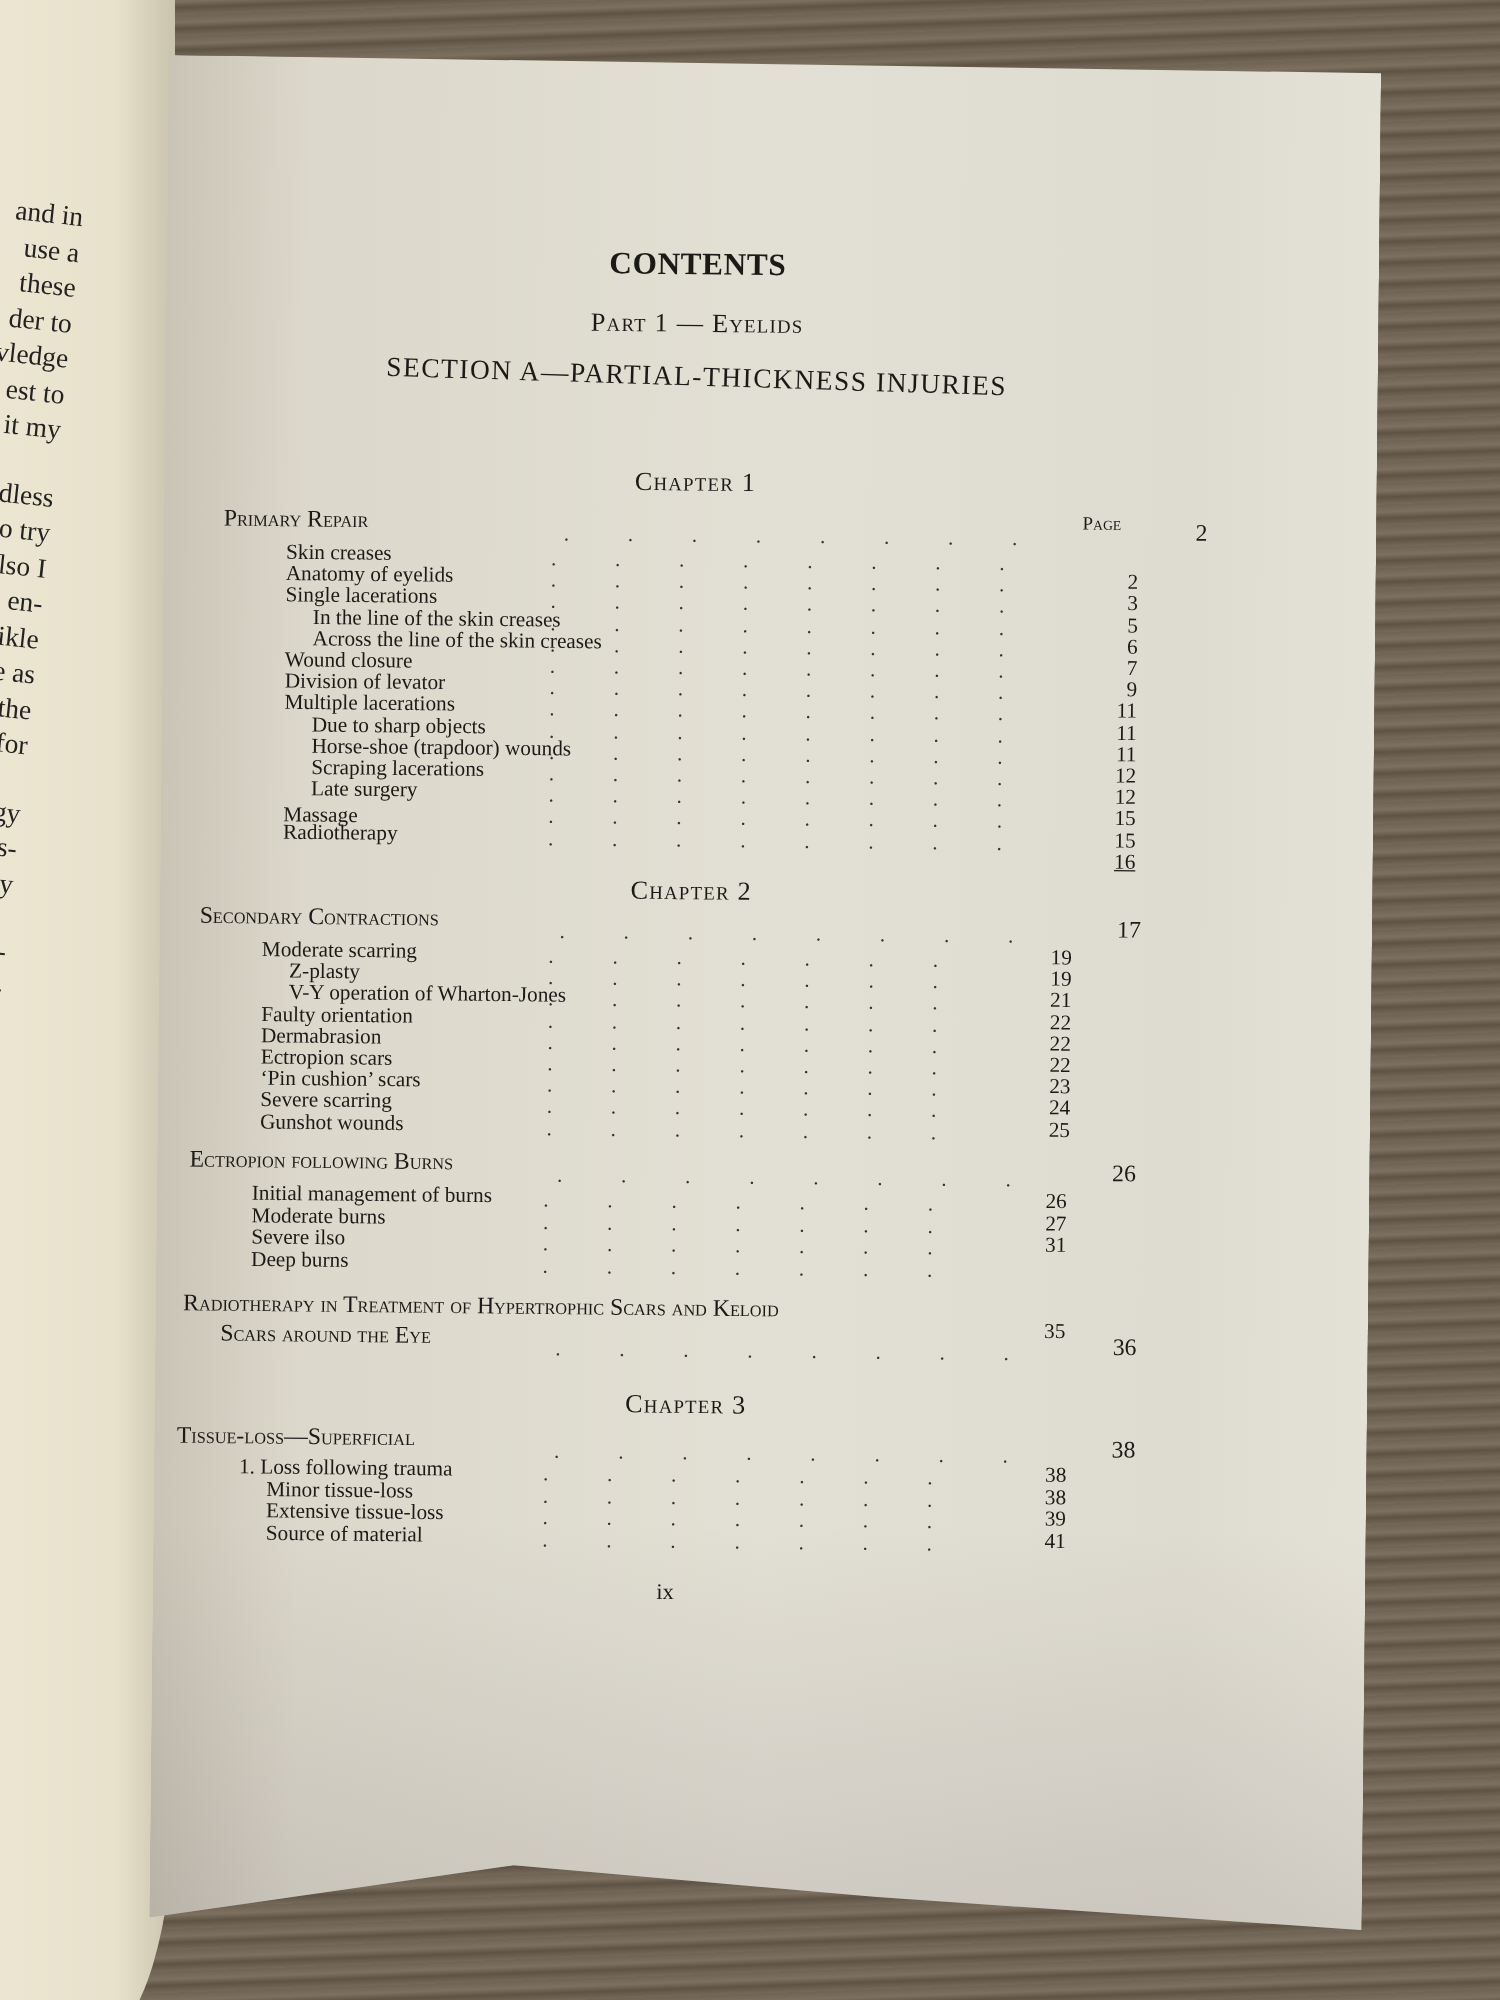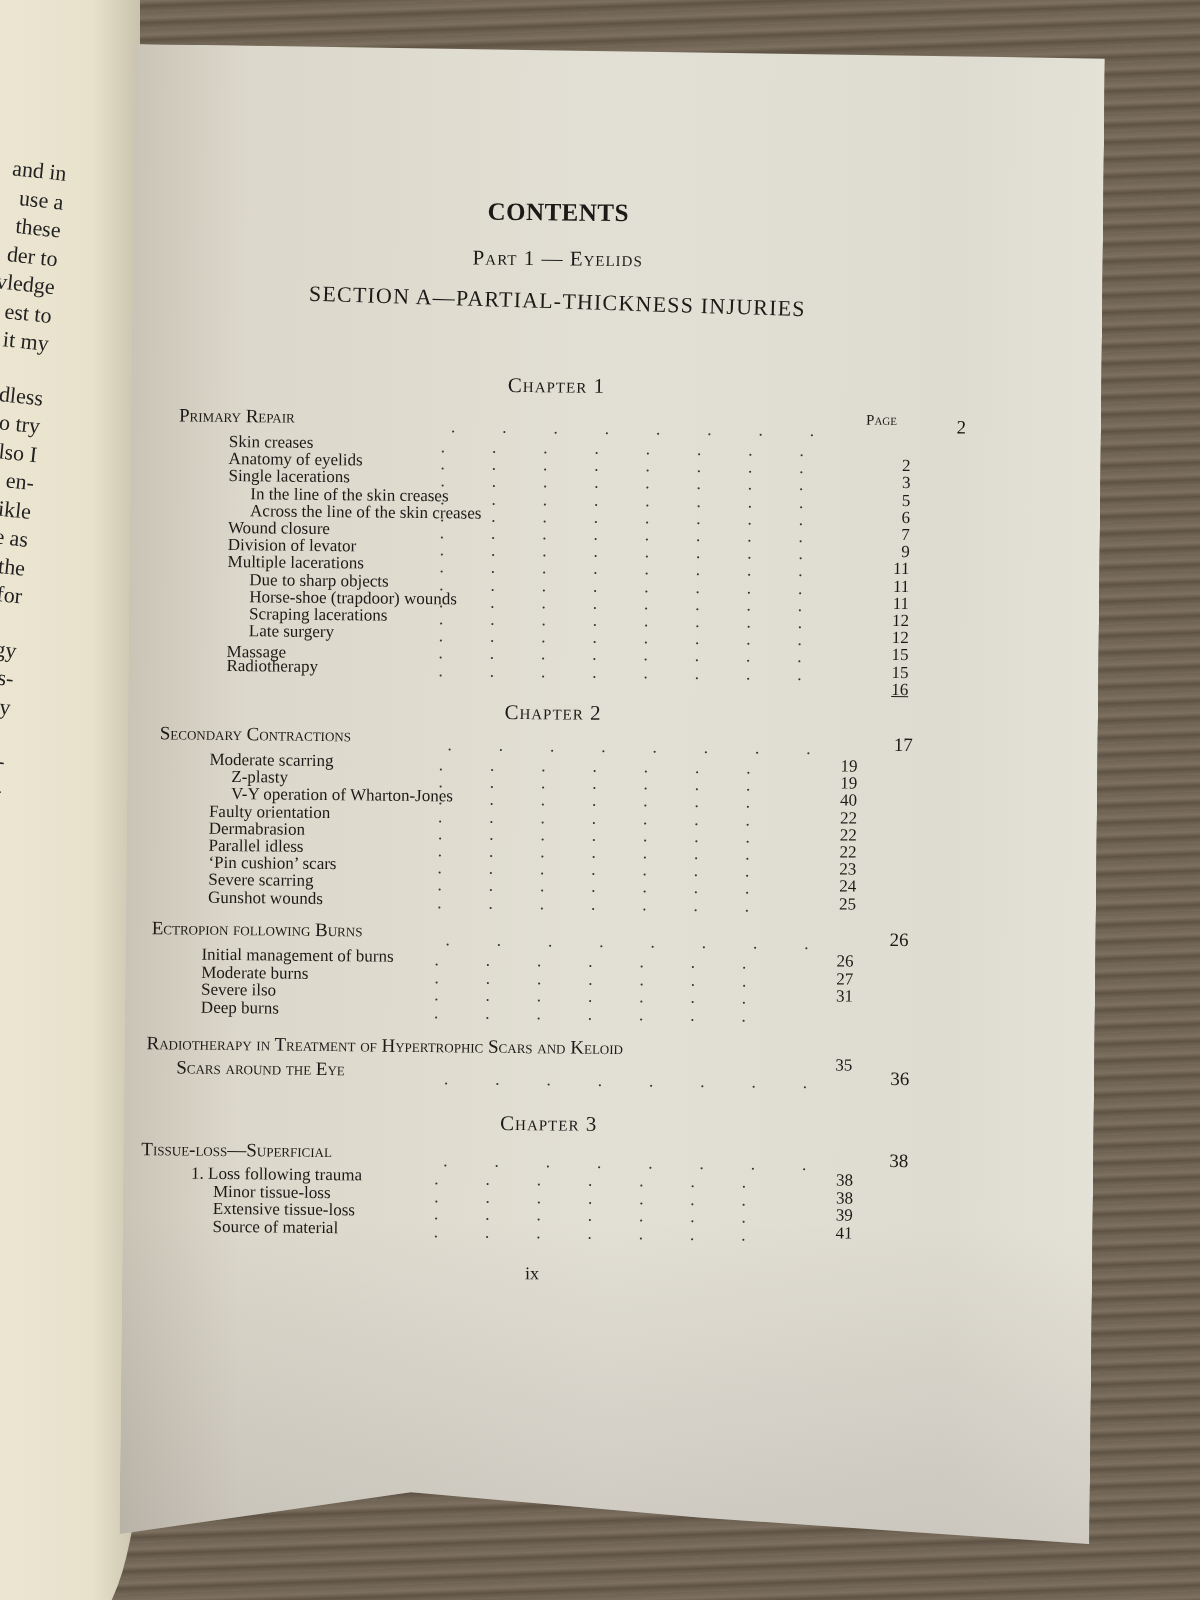--- a/index.html
+++ b/index.html
@@ -157,28 +157,28 @@
       <div class="dots" style="top: 688px; left: 310px; width: 420px; text-align: right; direction: rtl;">..............</div>
       <div class="pnum big" style="top: 684px; left: 745px;">17</div>
       <div class="entry" style="top: 706px; left: 82px;">Moderate scarring</div>
       <div class="dots" style="top: 708px; left: 300px; width: 370px; text-align: right; direction: rtl;">..........</div>
       <div class="pnum" style="top: 706px; left: 690px;">19</div>
       <div class="entry" style="top: 723.2px; left: 104px;">Z-plasty</div>
       <div class="dots" style="top: 725.2px; left: 300px; width: 370px; text-align: right; direction: rtl;">..........</div>
       <div class="pnum" style="top: 723.2px; left: 690px;">19</div>
       <div class="entry" style="top: 740.4px; left: 104px;">V-Y operation of Wharton-Jones</div>
       <div class="dots" style="top: 742.4px; left: 300px; width: 370px; text-align: right; direction: rtl;">..........</div>
-      <div class="pnum" style="top: 740.4px; left: 690px;">40</div>
+      <div class="pnum" style="top: 740.4px; left: 690px;">21</div>
       <div class="entry" style="top: 757.6px; left: 82px;">Faulty orientation</div>
       <div class="dots" style="top: 759.6px; left: 300px; width: 370px; text-align: right; direction: rtl;">..........</div>
       <div class="pnum" style="top: 757.6px; left: 690px;">22</div>
       <div class="entry" style="top: 774.8px; left: 82px;">Dermabrasion</div>
       <div class="dots" style="top: 776.8px; left: 300px; width: 370px; text-align: right; direction: rtl;">..........</div>
       <div class="pnum" style="top: 774.8px; left: 690px;">22</div>
-      <div class="entry" style="top: 792px; left: 82px;">Parallel idless</div>
+      <div class="entry" style="top: 792px; left: 82px;">Ectropion scars</div>
       <div class="dots" style="top: 794px; left: 300px; width: 370px; text-align: right; direction: rtl;">..........</div>
       <div class="pnum" style="top: 792px; left: 690px;">22</div>
       <div class="entry" style="top: 809.2px; left: 82px;">‘Pin cushion’ scars</div>
       <div class="dots" style="top: 811.2px; left: 300px; width: 370px; text-align: right; direction: rtl;">..........</div>
       <div class="pnum" style="top: 809.2px; left: 690px;">23</div>
       <div class="entry" style="top: 826.4px; left: 82px;">Severe scarring</div>
       <div class="dots" style="top: 828.4px; left: 300px; width: 370px; text-align: right; direction: rtl;">..........</div>
       <div class="pnum" style="top: 826.4px; left: 690px;">24</div>
       <div class="entry" style="top: 843.6px; left: 82px;">Gunshot wounds</div>
       <div class="dots" style="top: 845.6px; left: 300px; width: 370px; text-align: right; direction: rtl;">..........</div>

